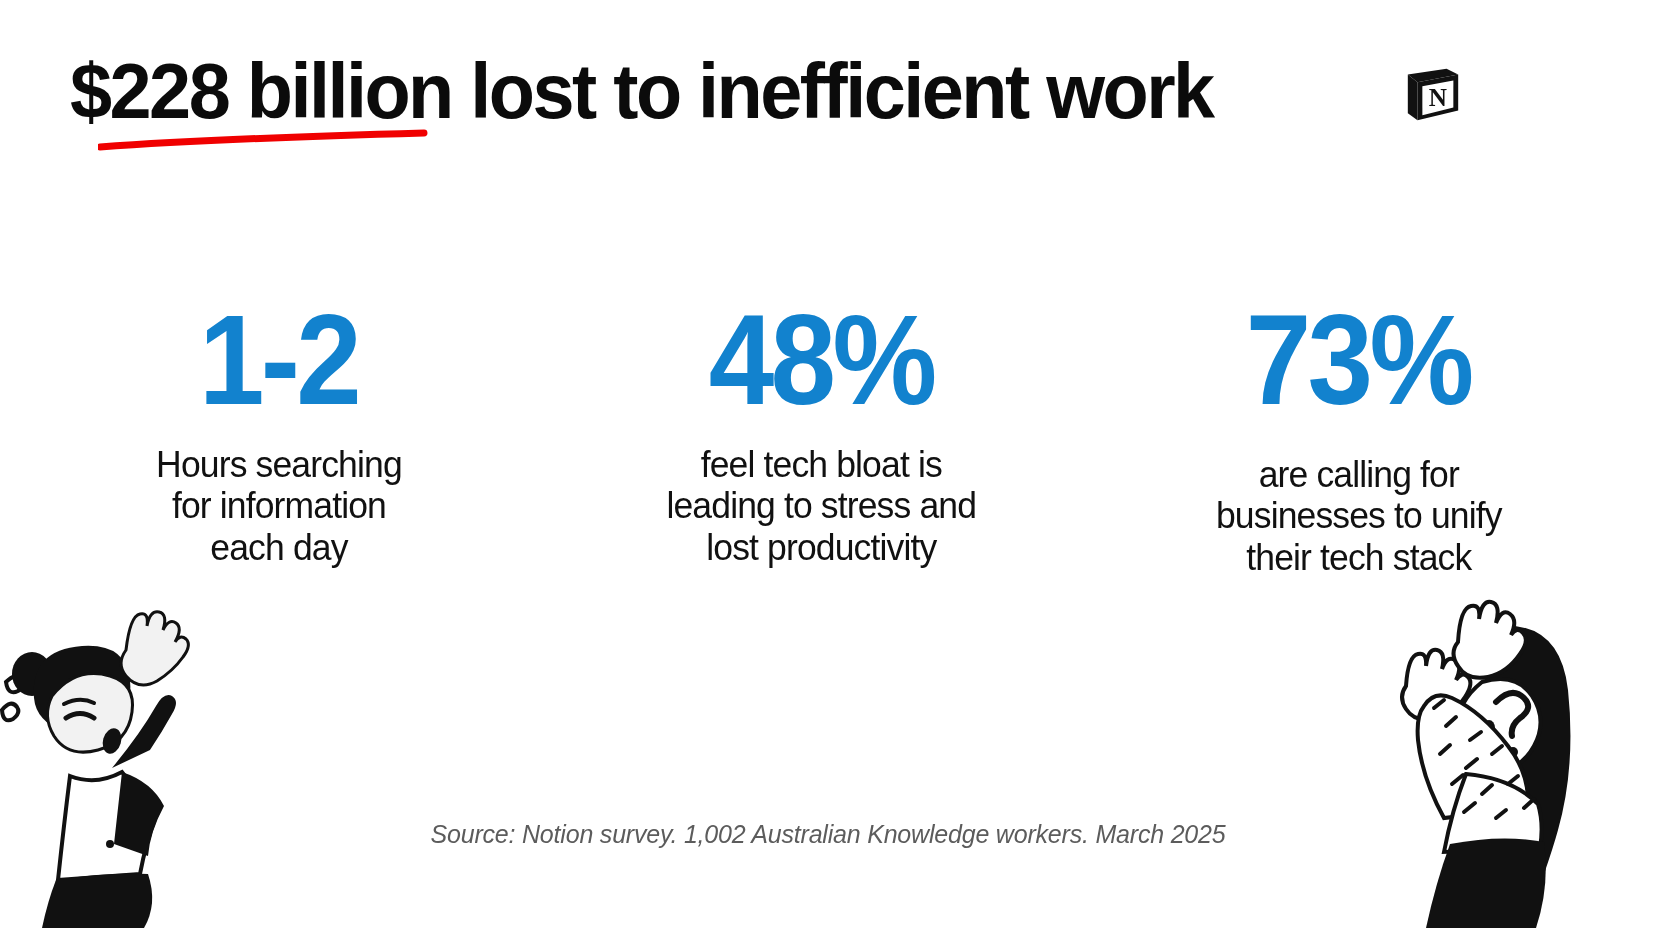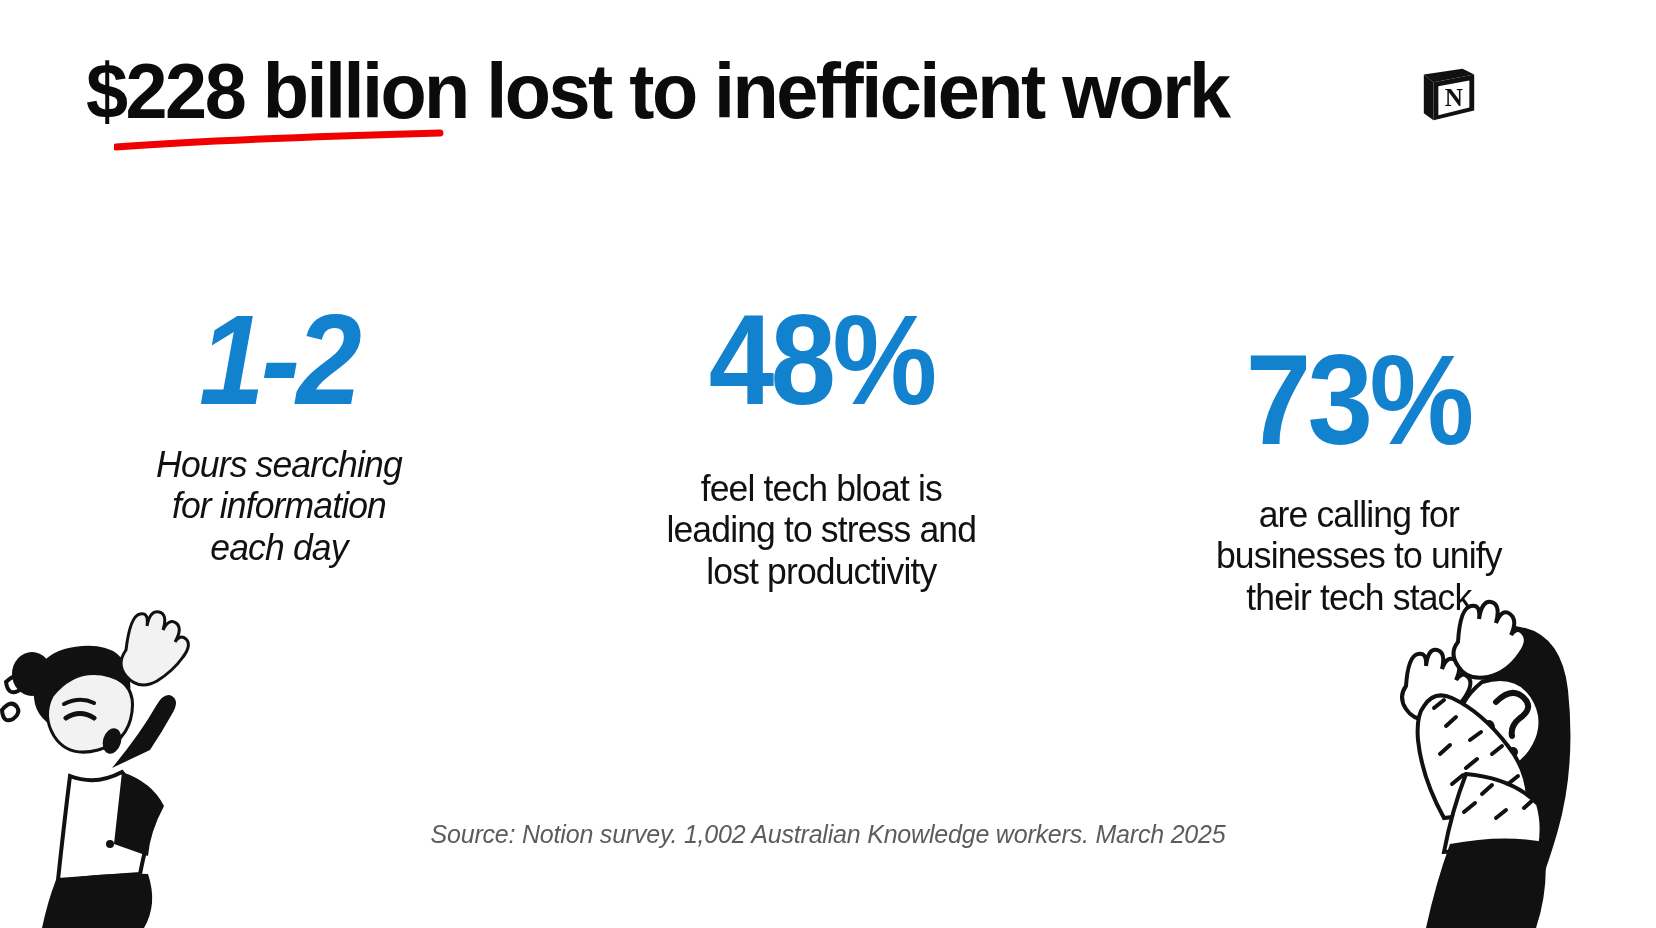--- a/index.html
+++ b/index.html
@@ -14,21 +14,21 @@
 
   body {
     font-family: "Liberation Sans", sans-serif;
     color: #0d0d0d;
     position: relative;
   }
 
   
   .header {
     position: absolute;
-    top: 0; left: 16px;
+    top: 0; left: 0;
     width: 1552px;
     height: 190px;
     text-decoration: underline;
   }
 
   .title-wrap {
     position: absolute;
     left: 70px;
     top: 52px;
   }
@@ -73,23 +73,23 @@
   }
 
   .stat {
     flex: 1 1 0;
     display: flex;
     flex-direction: column;
     align-items: center;
     text-align: center;
   }
 
-  .stat-col-1 { padding-left: 10px; font-style: italic; }
-  .stat-col-2 { padding-left: 6px; gap: 24px; }
-  .stat-col-3 { padding-right: 29px; margin-top: 40px; }
+  .stat-col-1 { padding-left: 10px; }
+  .stat-col-2 { padding-left: 6px; }
+  .stat-col-3 { padding-right: 29px; }
 
   .stat-value {
     font-family: "Liberation Sans", sans-serif;
     font-weight: 700;
     font-size: 128px;
     line-height: 1.0;
     color: #1282ce;
     letter-spacing: -4px;
     white-space: nowrap;
     transform: scaleX(0.92);

